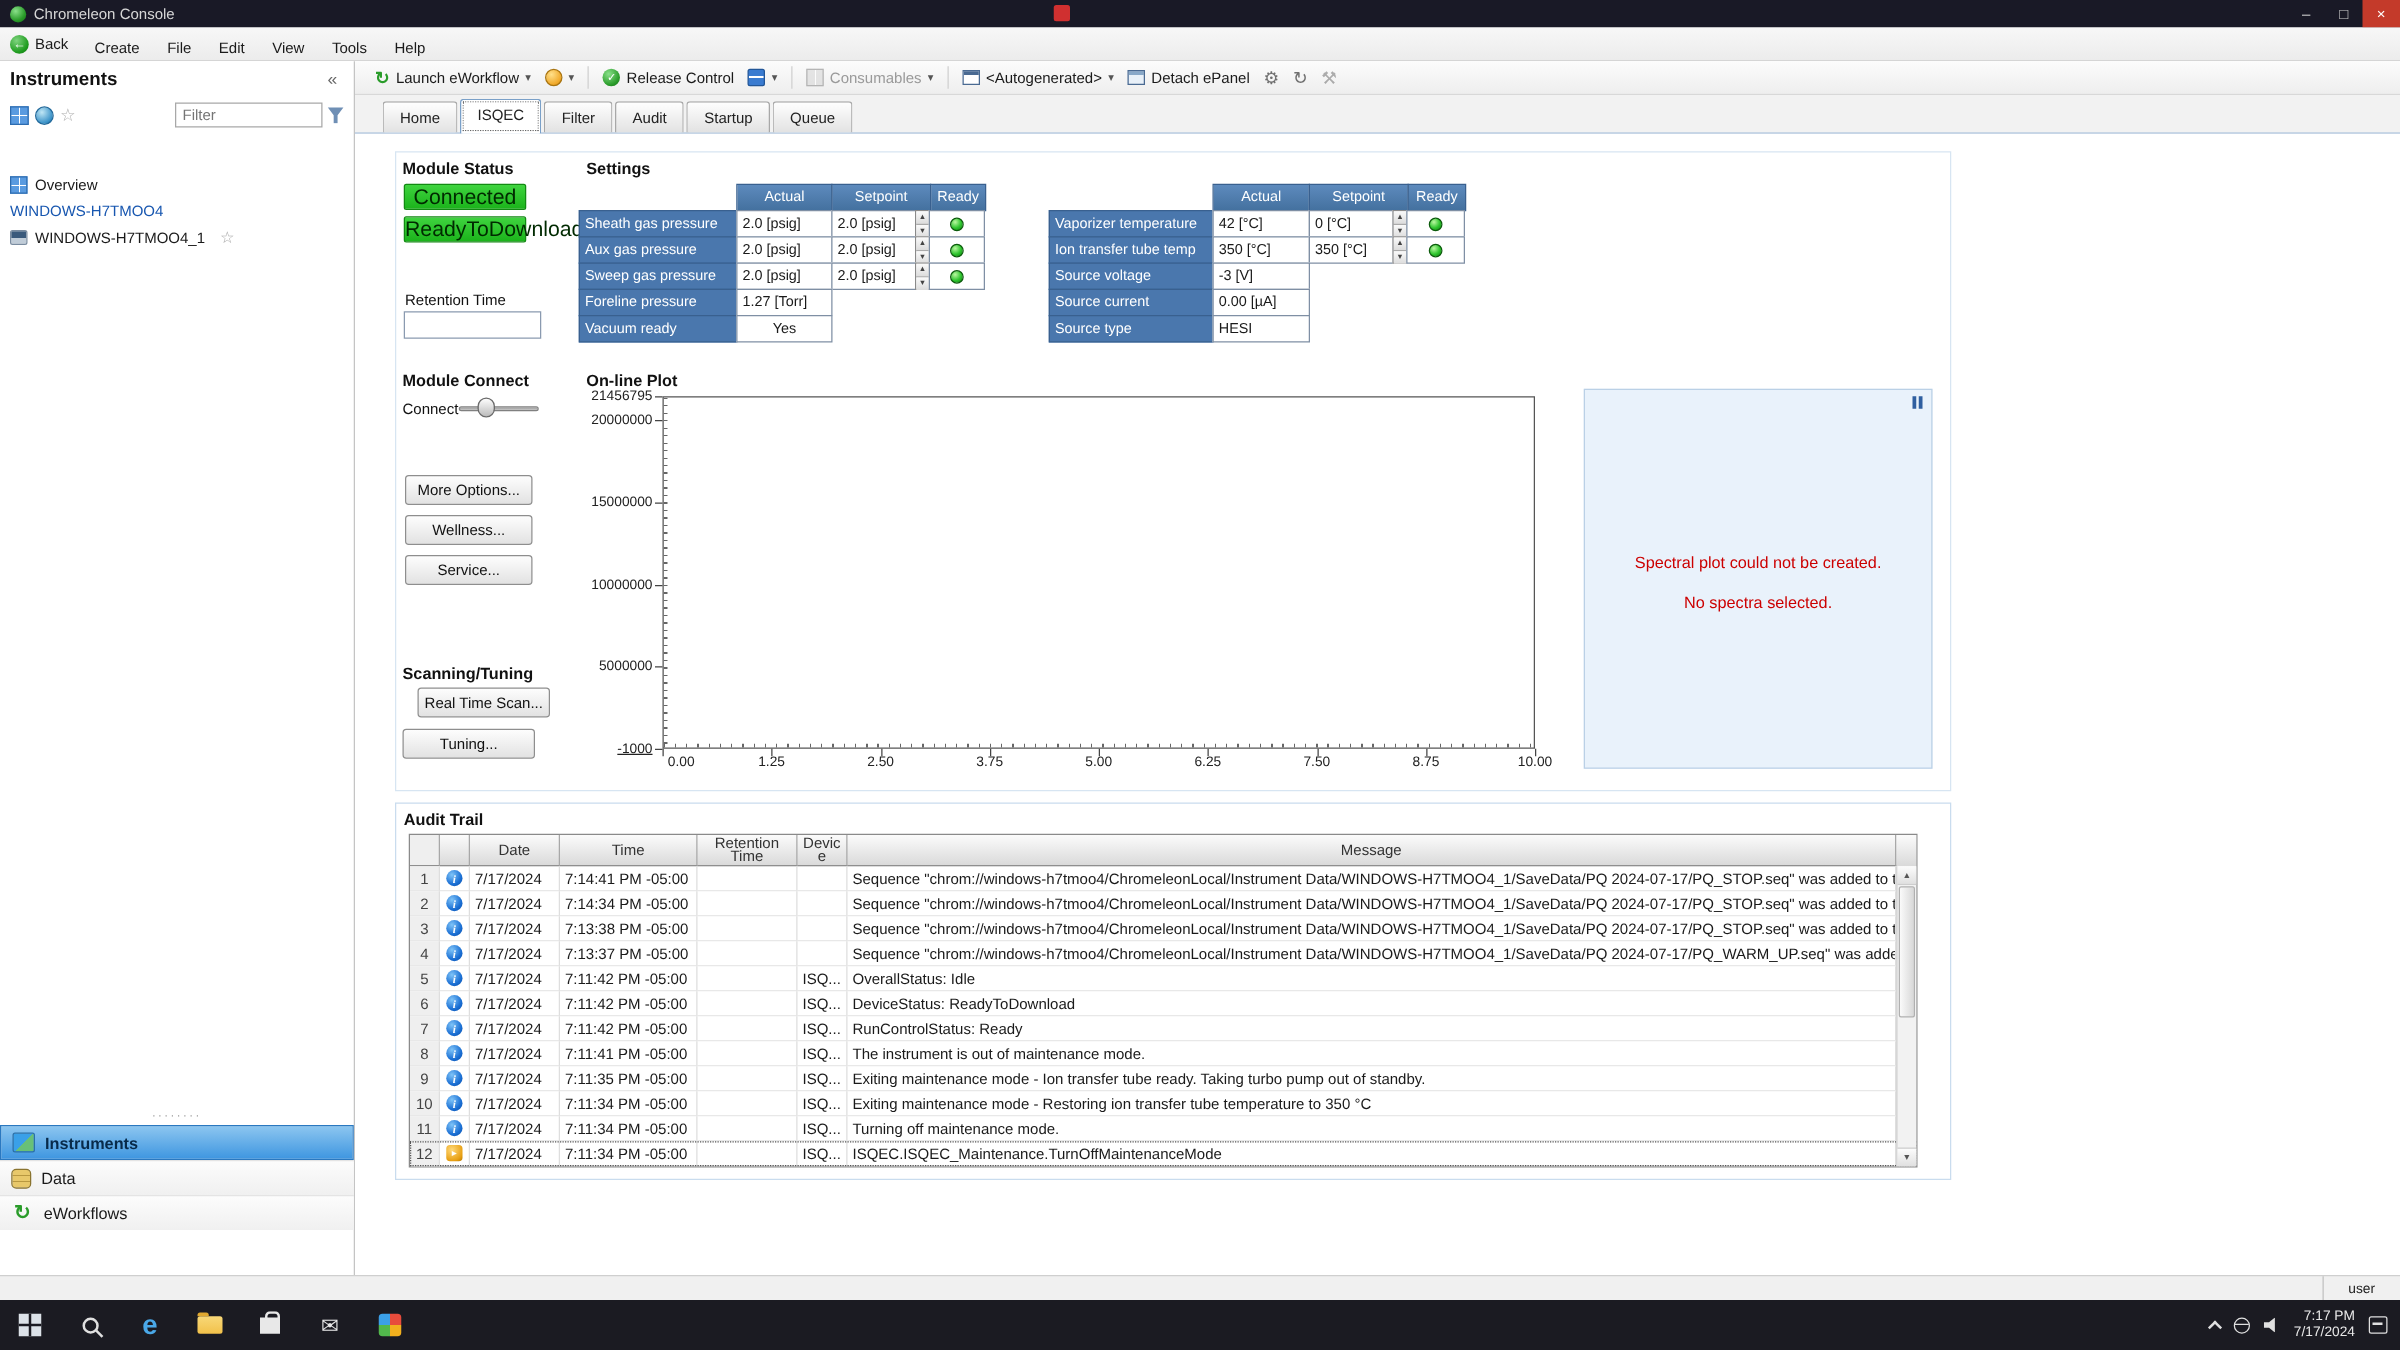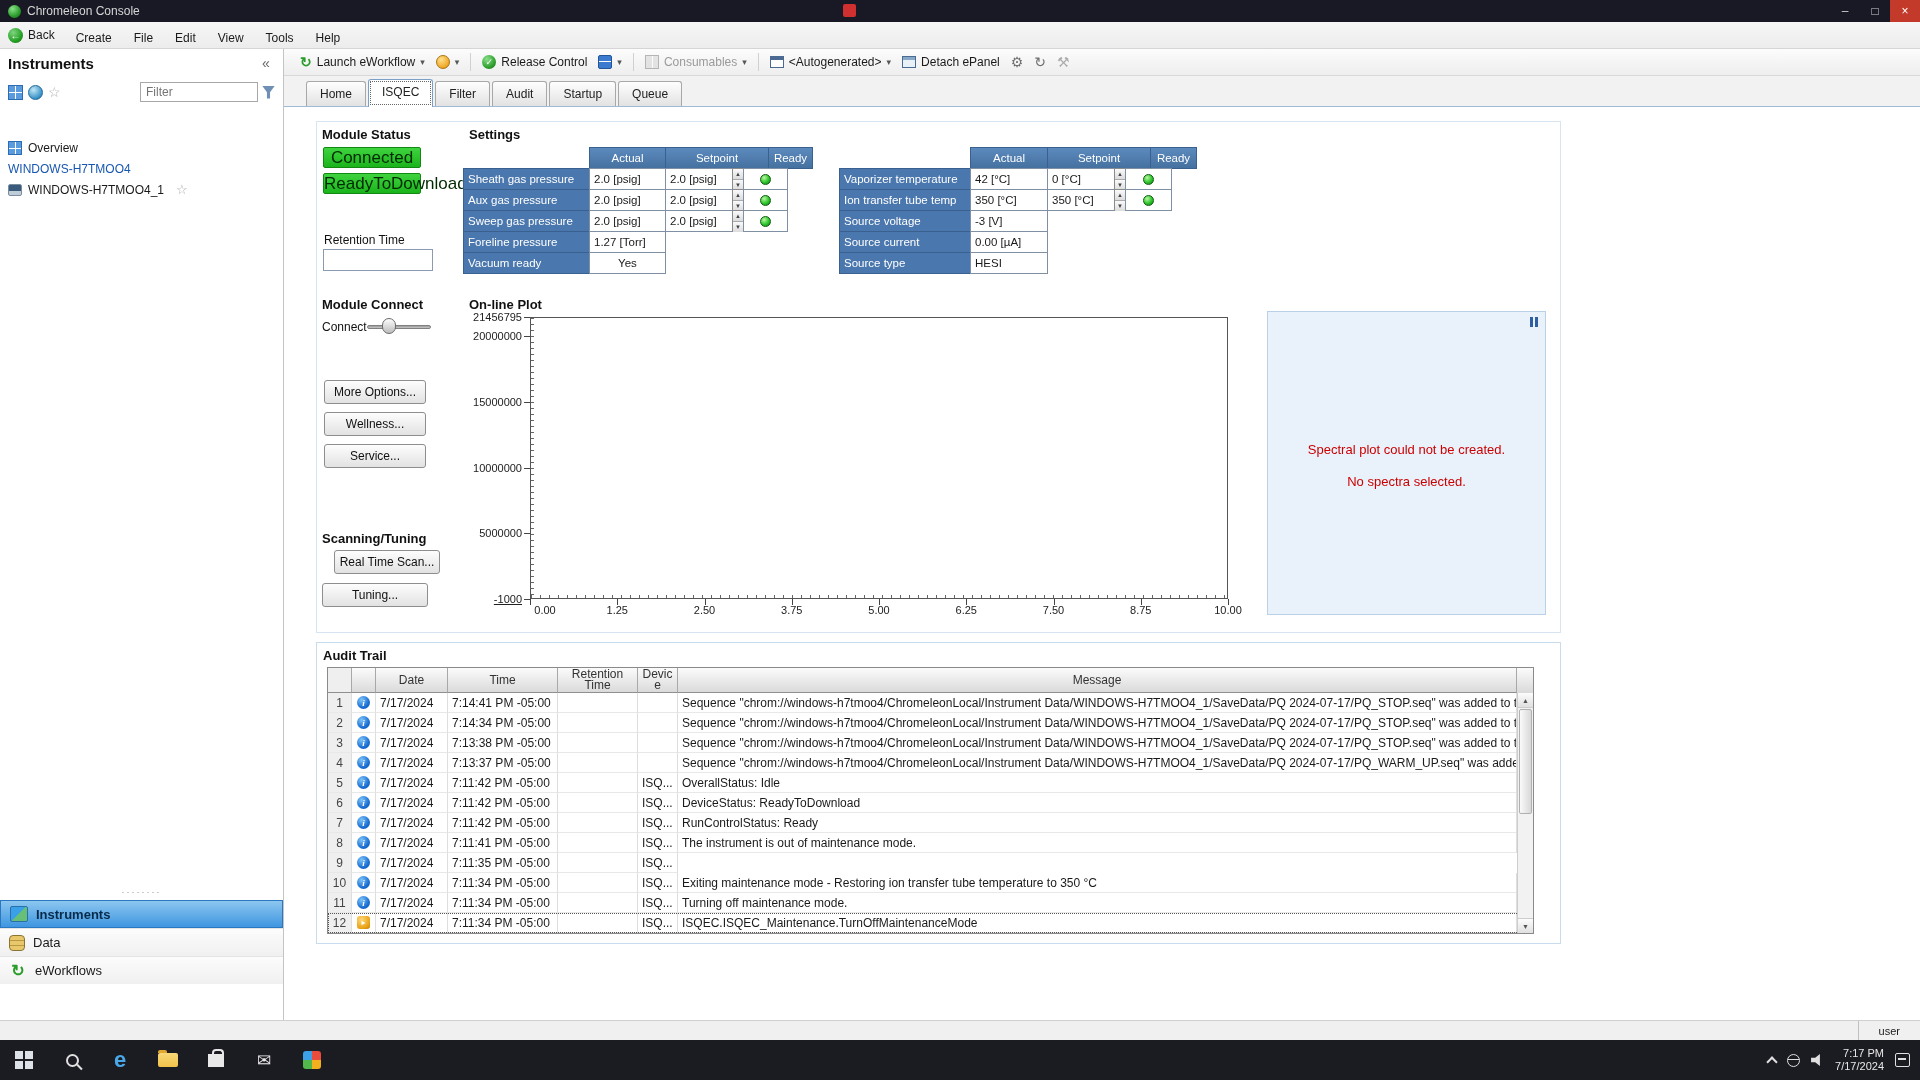--- a/index.html
+++ b/index.html
@@ -97,21 +97,21 @@
   .srow { display:flex; height:22px; margin-top:-1px; }
   .stable .srow:first-child { margin-top:0; }
   .scell { border:1px solid #7f8fa4; margin-left:-1px; display:flex; align-items:center; padding:0 4px; background:#fff; overflow:hidden; white-space:nowrap; }
   .srow .scell:first-child { margin-left:0; }
   .scell.blue { background:#4a77ad; border-color:#39608f; color:#fff; }
   .srow.header .scell.blue { justify-content:center; background:linear-gradient(#5d8abd,#44719f); }
   .scell.spacer { border:none; background:transparent; }
   .scell.center { justify-content:center; }
   #settings-left .c-label { width:127px; } #settings-left .c-actual { width:77px; }
   #settings-right .c-label { width:132px; } #settings-right .c-actual { width:78px; }
-  .c-setval { width:68px; } .c-setpoint { width:104px; } .c-ready { width:45px; justify-content:center; }
+  .c-setval { width:68px; } .c-setpoint { width:80px; } .c-ready { width:45px; justify-content:center; }
   #settings-right .c-ready { width:47px; }
   .spin { width:12px; display:flex; flex-direction:column; border:1px solid #8a8a8a; margin-left:-1px; background:#eee; }
   .spin span { flex:1; font-size:6px; line-height:10px; text-align:center; color:#444; background:linear-gradient(#fafafa,#dcdcdc); }
   .spin span:first-child { border-bottom:1px solid #aaa; }
   .led { width:11px; height:11px; border-radius:50%; background:radial-gradient(circle at 35% 30%, #b9f7a0, #2ec52e 55%, #0f7a0f); border:1px solid #0c5c0c; }
 
   
   .connect-slider { position:absolute; left:80px; top:206px; width:70px; height:26px; }
   .connect-slider .track { position:absolute; left:3px; right:3px; top:12px; height:4px; background:linear-gradient(#9a9a9a,#c8c8c8); border:1px solid #808080; border-radius:2px; }
   .connect-slider .thumb { position:absolute; left:18px; top:5px; width:14px; height:16px; background:linear-gradient(#fdfdfd,#bcbcbc); border:1px solid #6a6a6a; border-radius:7px; }
@@ -577,20 +577,21 @@
             </div>
             <div class="arow">
               <div class="acell col-num">9</div>
               <div class="acell col-icon">
                 <span class="icon-info">i</span>
               </div>
               <div class="acell col-date">7/17/2024</div>
               <div class="acell col-time">7:11:35 PM -05:00</div>
               <div class="acell col-rt"></div>
               <div class="acell col-dev">ISQ...</div>
+              <div class="acell col-msg">Exiting maintenance mode - Ion transfer tube ready. Taking turbo pump out of standby.</div>
             </div>
             <div class="arow">
               <div class="acell col-num">10</div>
               <div class="acell col-icon">
                 <span class="icon-info">i</span>
               </div>
               <div class="acell col-date">7/17/2024</div>
               <div class="acell col-time">7:11:34 PM -05:00</div>
               <div class="acell col-rt"></div>
               <div class="acell col-dev">ISQ...</div>

